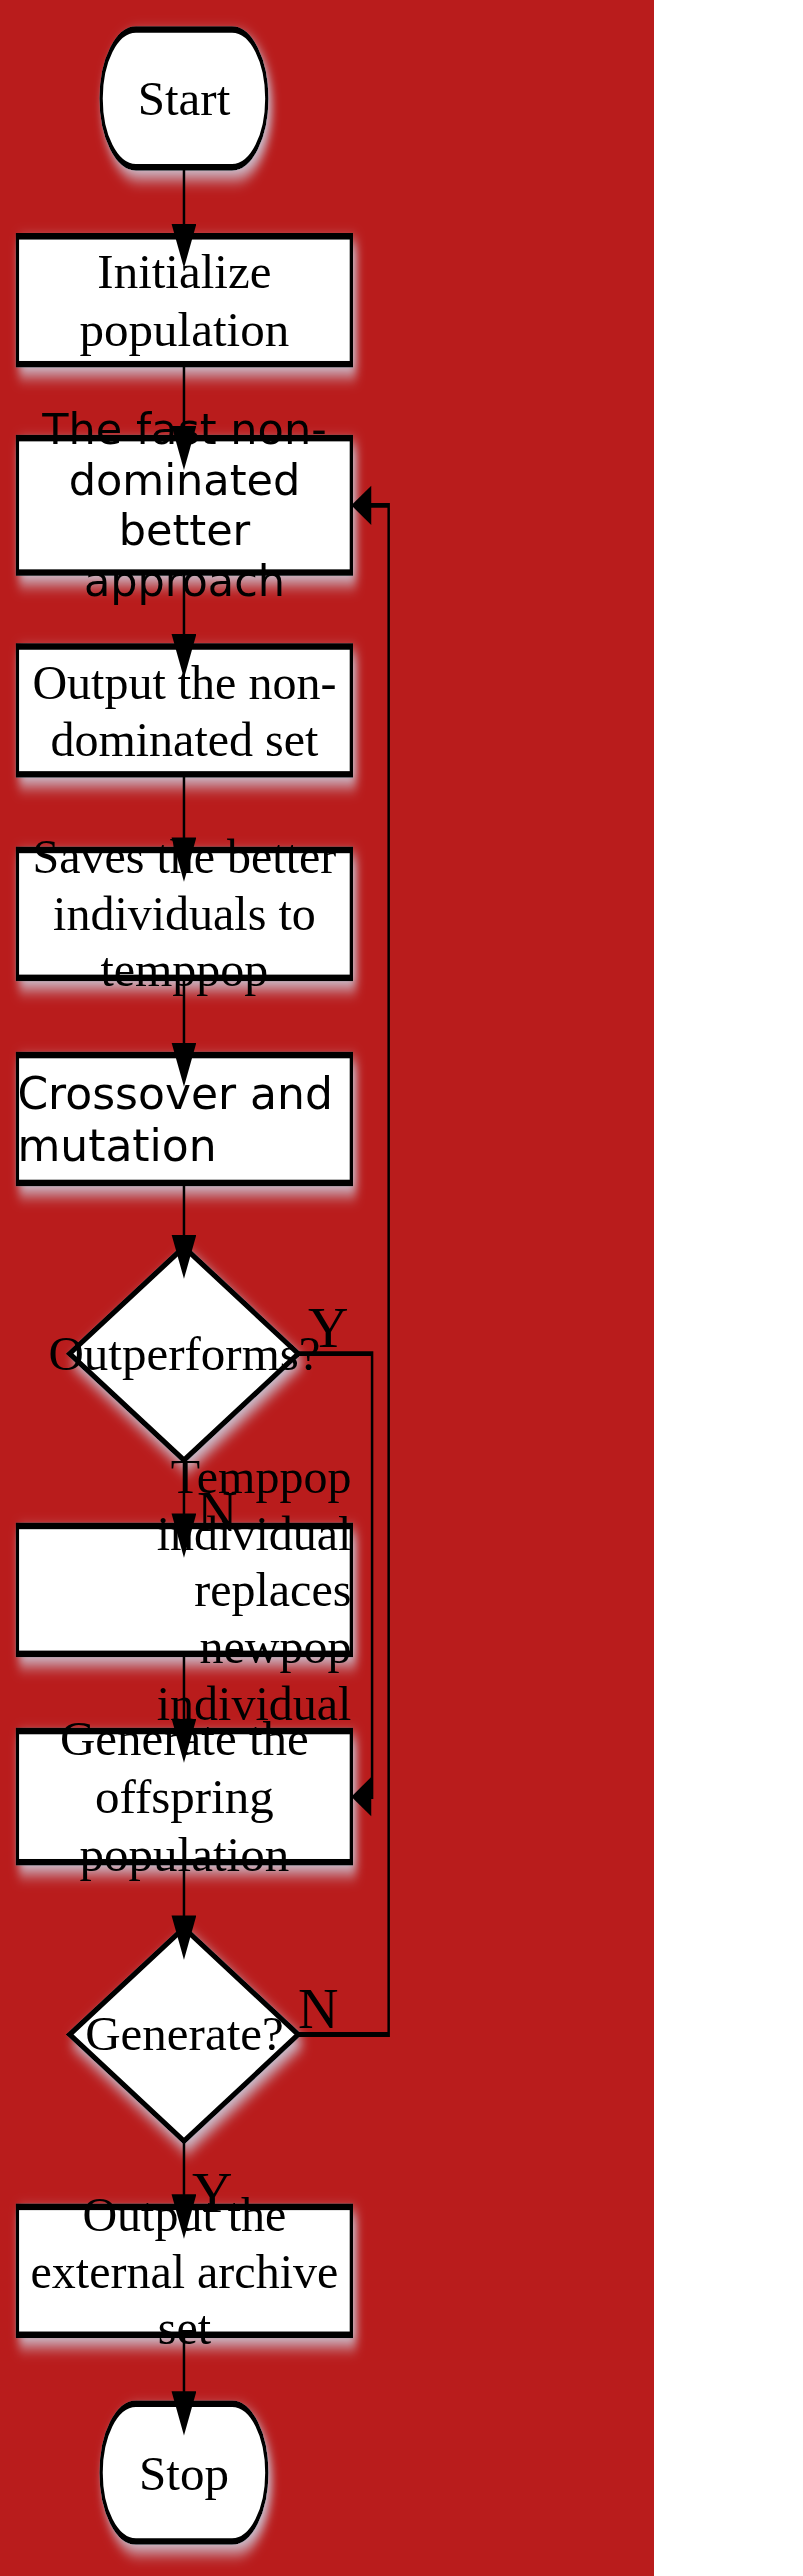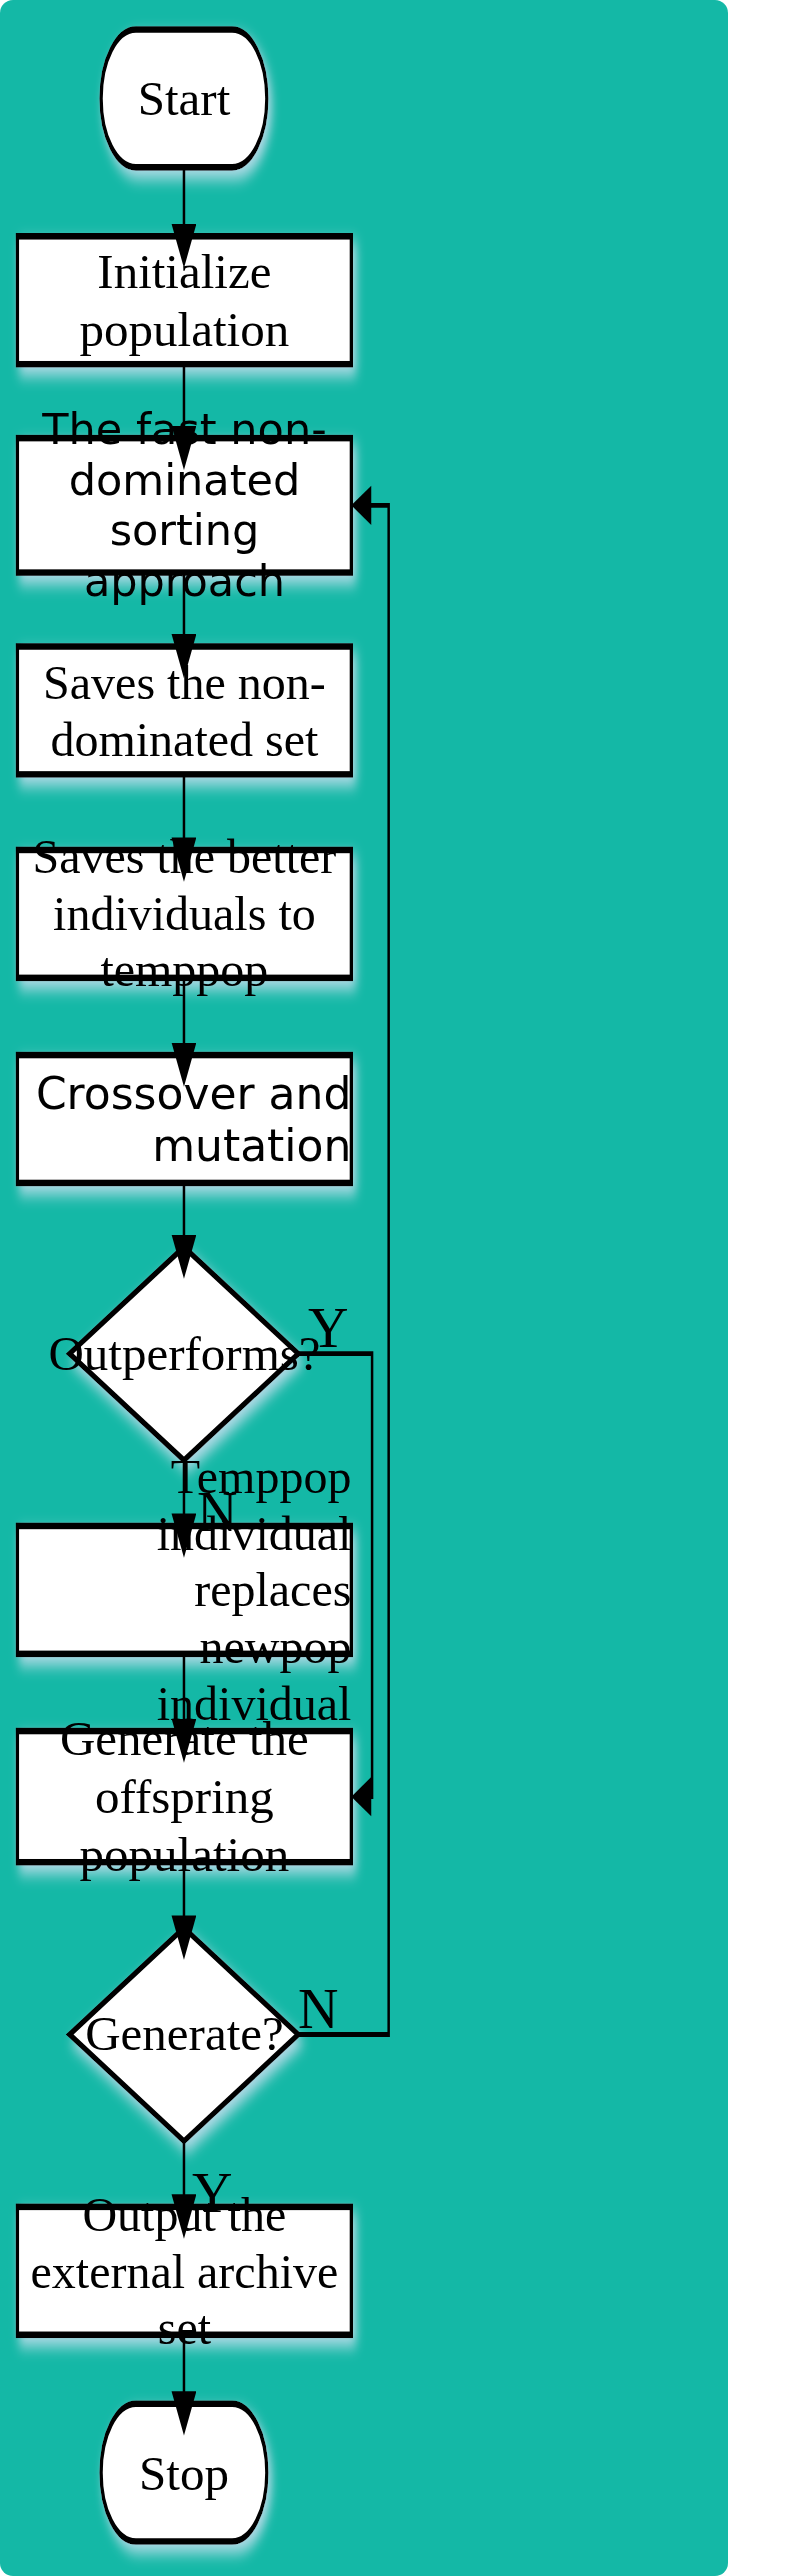--- a/index.html
+++ b/index.html
@@ -5,25 +5,24 @@
   html, body {
     margin: 0;
     padding: 0;
     background: #ffffff;
   }
   body {
     font-family: "Liberation Serif", serif;
   }
   #flowchart-canvas {
     position: relative;
-    width: 728px;
+    width: 654px;
     height: 2576px;
-    background: #14b8a6;
+    background: #b91c1c;
     overflow: hidden;
-    border-radius: 13px;
   }
   #flow-svg {
     position: absolute;
     left: 0;
     top: 0;
     width: 803px;
     height: 2576px;
   }
   .node-label {
     position: absolute;
@@ -133,26 +132,26 @@
 
     <g fill="none" stroke="#000000" stroke-width="3">
       <path d="M360,1240 L469,1240 L469,308 L436,308"></path>
       <polygon points="424,308 448,296 448,320" fill="#000000" stroke="none"></polygon>
     </g>
   </svg>
 
 <div style="position: absolute; left: 0px; top: 0px; width: 803px; height: 1302px; transform-origin: 0px 0px; transform: scale(1, 1.97898); pointer-events: none;">
       <div class="node-label serif-label" style="left: 101px; top: 15px; width: 166px; height: 70px; font-size: 49px;"><span style="display: inline-block; transform-origin: center center; transform: scale(1, 0.505311); white-space: pre-line; text-align: center; line-height: 1.18;">Start</span></div>
       <div class="node-label serif-label" style="left: 17.4px; top: 119px; width: 334px; height: 65px; font-size: 49px;"><span style="display: inline-block; transform-origin: center center; transform: scale(1, 0.505311); white-space: pre-line; text-align: center; line-height: 1.18;">Initialize population</span></div>
-      <div class="node-label sans-label" style="left: 23px; top: 221px; width: 323px; height: 68px; font-size: 43px;"><span style="display: inline-block; transform-origin: center center; transform: scale(1, 0.505311); white-space: pre-line; text-align: center; line-height: 1.18;">The fast non-dominated sorting
+      <div class="node-label sans-label" style="left: 23px; top: 221px; width: 323px; height: 68px; font-size: 43px;"><span style="display: inline-block; transform-origin: center center; transform: scale(1, 0.505311); white-space: pre-line; text-align: center; line-height: 1.18;">The fast non-dominated better
 approach</span></div>
-      <div class="node-label serif-label" style="left: 17.4px; top: 327px; width: 334px; height: 65px; font-size: 48px;"><span style="display: inline-block; transform-origin: center center; transform: scale(1, 0.505311); white-space: pre-line; text-align: center; line-height: 1.18;">Saves the non-dominated set</span></div>
+      <div class="node-label serif-label" style="left: 17.4px; top: 327px; width: 334px; height: 65px; font-size: 48px;"><span style="display: inline-block; transform-origin: center center; transform: scale(1, 0.505311); white-space: pre-line; text-align: center; line-height: 1.18;">Output the non-dominated set</span></div>
       <div class="node-label serif-label" style="left: 17.4px; top: 429px; width: 334px; height: 65px; font-size: 48px;"><span style="display: inline-block; transform-origin: center center; transform: scale(1, 0.505311); white-space: pre-line; text-align: center; line-height: 1.18;">Saves the better individuals to
 temppop</span></div>
-      <div class="node-label sans-label" style="left: 17.4px; top: 533px; width: 334px; height: 65px; font-size: 44px;"><span style="display: inline-block; transform-origin: center center; transform: scale(1, 0.505311); white-space: pre-line; text-align: right; line-height: 1.18;">Crossover and mutation</span></div>
+      <div class="node-label sans-label" style="left: 17.4px; top: 533px; width: 334px; height: 65px; font-size: 44px;"><span style="display: inline-block; transform-origin: center center; transform: scale(1, 0.505311); white-space: pre-line; text-align: left; line-height: 1.18;">Crossover and mutation</span></div>
       <div class="node-label serif-label" style="left: 70px; top: 651px; width: 229px; height: 66px; font-size: 49px;"><span style="display: inline-block; transform-origin: center center; transform: scale(1, 0.505311); white-space: pre-line; text-align: center; line-height: 1.18;">Outperforms?</span></div>
       <div class="node-label serif-label" style="left: 17.4px; top: 771px; width: 334px; height: 65px; font-size: 48px;"><span style="display: inline-block; transform-origin: center center; transform: scale(1, 0.505311); white-space: pre-line; text-align: right; line-height: 1.18;">Temppop individual replaces
 newpop individual</span></div>
       <div class="node-label serif-label" style="left: 17.4px; top: 875px; width: 334px; height: 66px; font-size: 49px;"><span style="display: inline-block; transform-origin: center center; transform: scale(1, 0.505311); white-space: pre-line; text-align: center; line-height: 1.18;">Generate the offspring
 population</span></div>
       <div class="node-label serif-label" style="left: 70px; top: 995px; width: 229px; height: 66px; font-size: 49px;"><span style="display: inline-block; transform-origin: center center; transform: scale(1, 0.505311); white-space: pre-line; text-align: center; line-height: 1.18;">Generate?</span></div>
       <div class="node-label serif-label" style="left: 17.4px; top: 1115px; width: 334px; height: 65px; font-size: 48px;"><span style="display: inline-block; transform-origin: center center; transform: scale(1, 0.505311); white-space: pre-line; line-height: 1.18;">Output the external archive set</span></div>
       <div class="node-label serif-label" style="left: 101px; top: 1215px; width: 166px; height: 70px; font-size: 49px;"><span style="display: inline-block; transform-origin: center center; transform: scale(1, 0.505311); white-space: pre-line; text-align: center; line-height: 1.18;">Stop</span></div>
       <div class="edge-label" style="left: 308px; top: 638px; font-size: 56px;"><span style="display: inline-block; transform-origin: center center; transform: scale(1, 0.505311); white-space: pre-line; text-align: center; line-height: 1.18;">Y</span></div>
       <div class="edge-label" style="left: 197px; top: 731px; font-size: 56px;"><span style="display: inline-block; transform-origin: center center; transform: scale(1, 0.505311); white-space: pre-line; text-align: center; line-height: 1.18;">N</span></div>

